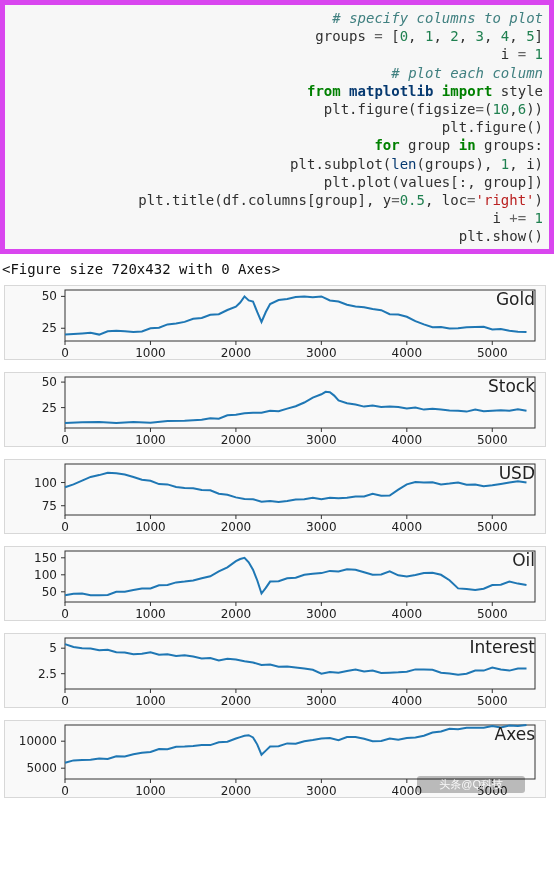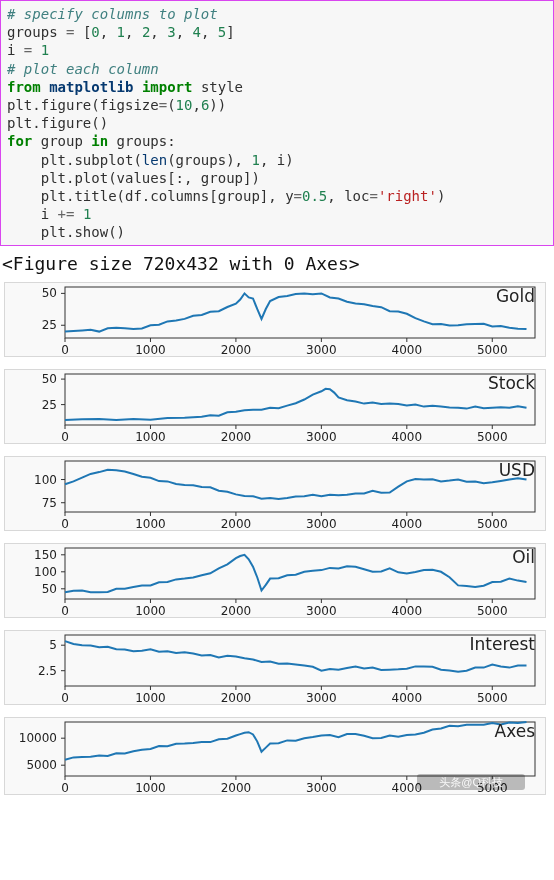--- a/index.html
+++ b/index.html
@@ -7,28 +7,29 @@
     width: 554px;
     height: 880px;
     background: #fff;
     font-family: "DejaVu Sans Mono", Consolas, monospace;
     font-size: 14px;
     line-height: 1.3;
     overflow: hidden;
   }
   .code-cell {
     background: #f7f7f7;
-    border: 1px solid #d946ef;
+    border: 5px solid #d946ef;
     padding: 4px 6px;
     white-space: pre;
     color: #303030;
+    text-align: right;
   }
   .out-text {
     font-family: "DejaVu Sans Mono", Consolas, monospace;
-    font-size: 18px;
+    font-size: 14px;
     padding: 6px 2px 6px 2px;
     color: #111;
   }
   .c-comment { color: #408080; font-style: italic; }
   .c-keyword { color: #008000; font-weight: bold; }
   .c-builtin { color: #063970; }
   .c-num     { color: #208050; }
   .c-str     { color: #ba2121; }
   .c-op      { color: #666; }
 

